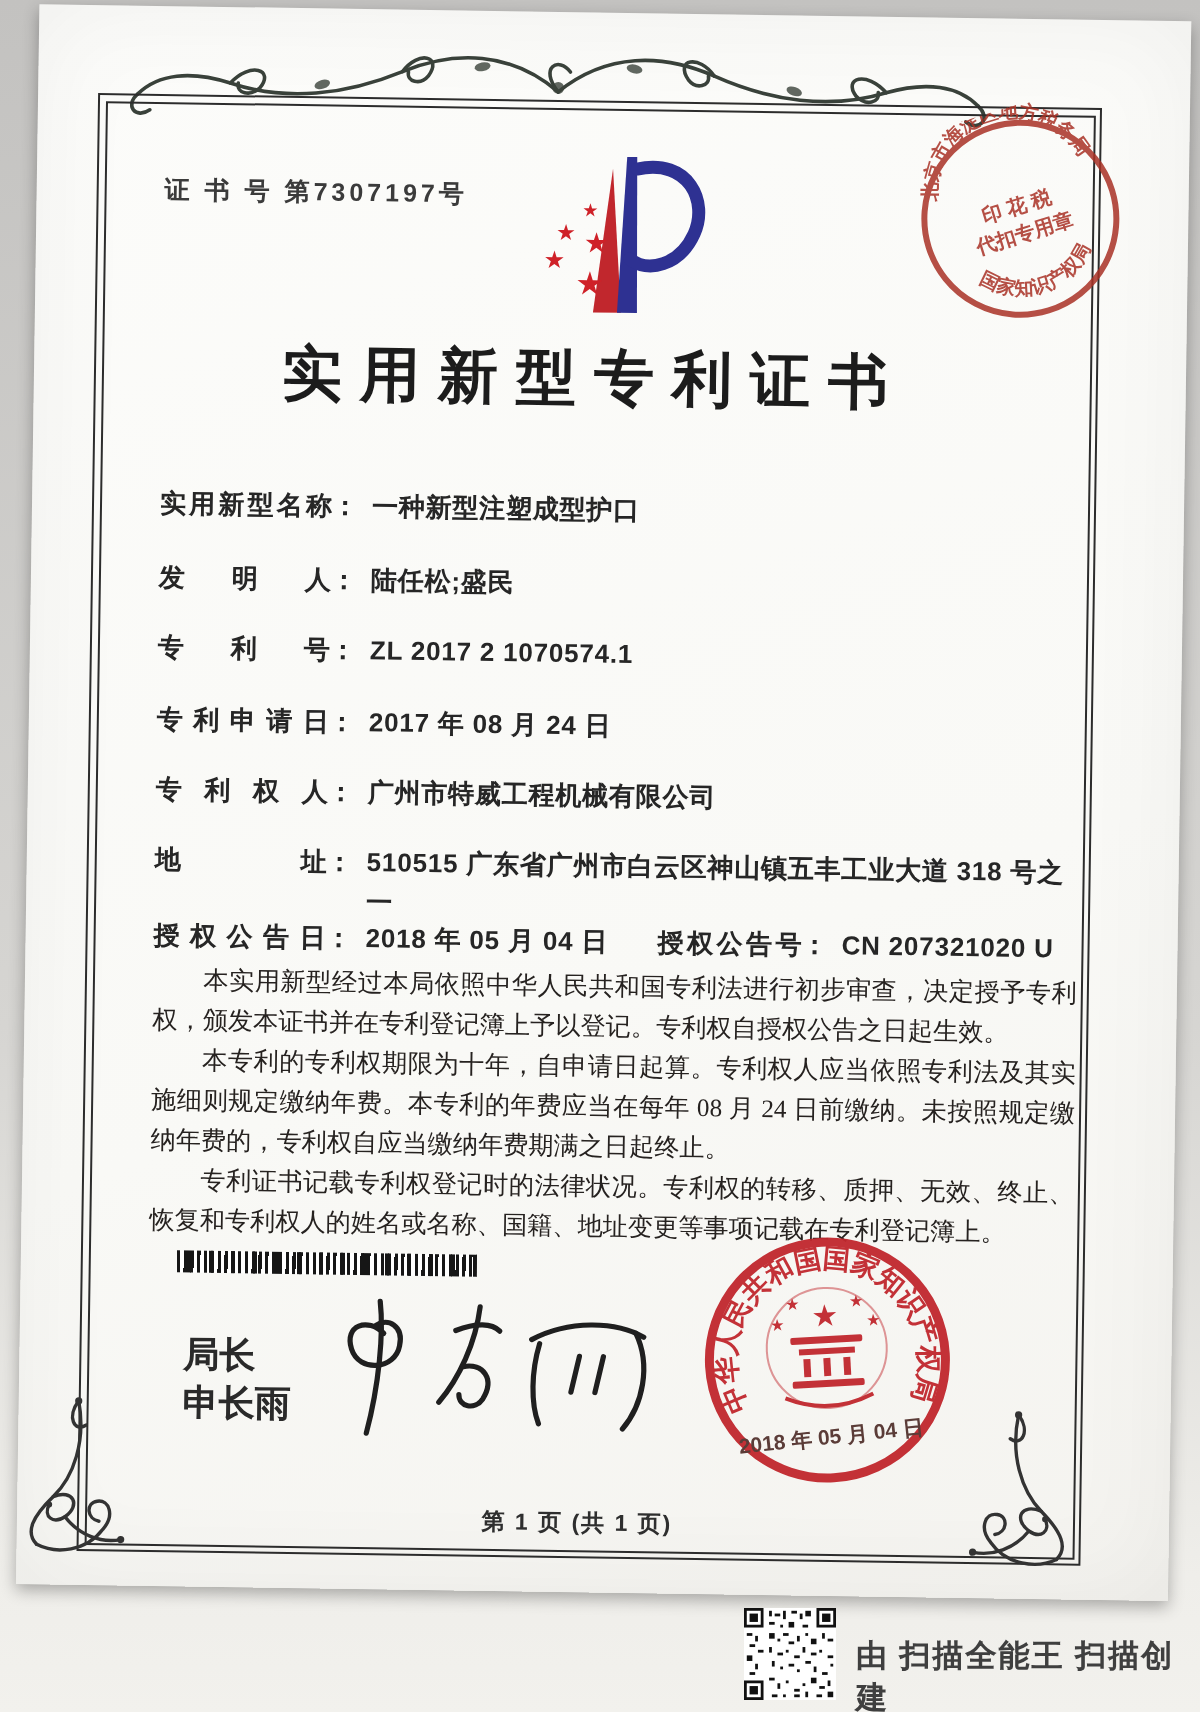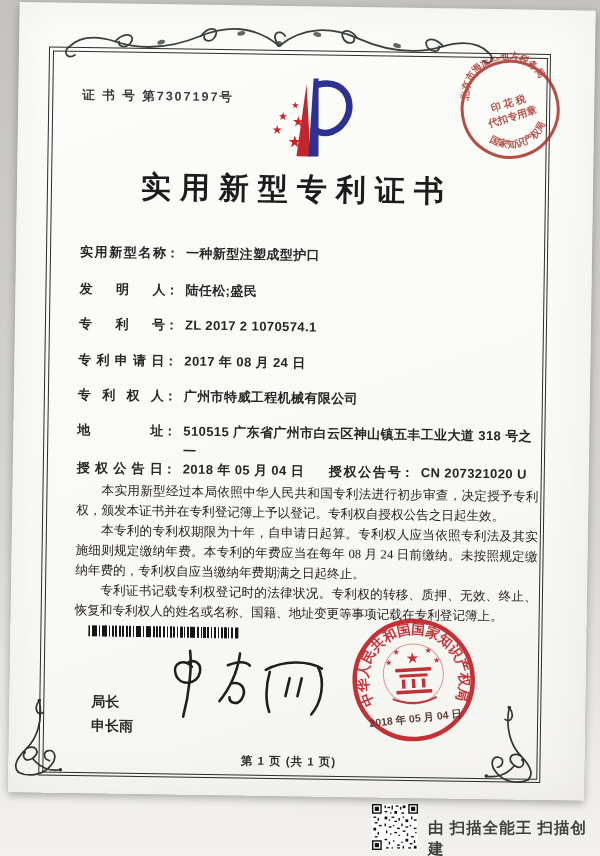--- a/index.html
+++ b/index.html
@@ -28,21 +28,21 @@
   .grant2{position:absolute;left:252px;top:0;white-space:nowrap;}
   .grant2 .flabel{width:72px;}
   .bodytext{position:absolute;left:64px;top:477px;width:462px;
     font-family:"Liberation Serif",serif;font-size:12.6px;line-height:20px;color:#262220;
     text-align:justify;}
   .bodytext p{margin:0;text-indent:2em;}
   .barcode{position:absolute;left:78px;top:622px;width:150px;height:11px;background-color:#fff;
     background-image:
       repeating-linear-gradient(90deg,#161616 0 1.6px,transparent 1.6px 3.4px),
       repeating-linear-gradient(90deg,transparent 0 5px,#161616 5px 7px,transparent 7px 11px);}
-  .director{position:absolute;left:82px;top:686px;font-size:14px;font-weight:700;color:#2a2a2a;line-height:24px;}
+  .director{position:absolute;left:82px;top:662px;font-size:18px;font-weight:700;color:#2a2a2a;line-height:24px;}
   .sig{position:absolute;left:148px;top:640px;}
   .seal{position:absolute;left:340px;top:608px;width:128px;height:128px;transform:rotate(-4deg);opacity:.95;}
   .taxstamp{position:absolute;left:437px;top:45px;width:110px;height:110px;transform:rotate(-18deg);opacity:.85;}
   .footer{position:absolute;left:30px;top:748px;width:500px;text-align:center;
     font-size:11.5px;font-weight:700;letter-spacing:1px;color:#2e2e2e;}
   .ornament-top{position:absolute;left:22px;top:14px;}
   .flourish{position:absolute;width:80px;height:80px;}
   .fl-bl{left:-6px;top:696px;}
   .fl-br{left:456px;top:696px;transform:scaleX(-1);}
   .qr{position:absolute;left:372px;top:804px;width:46px;height:46px;}

